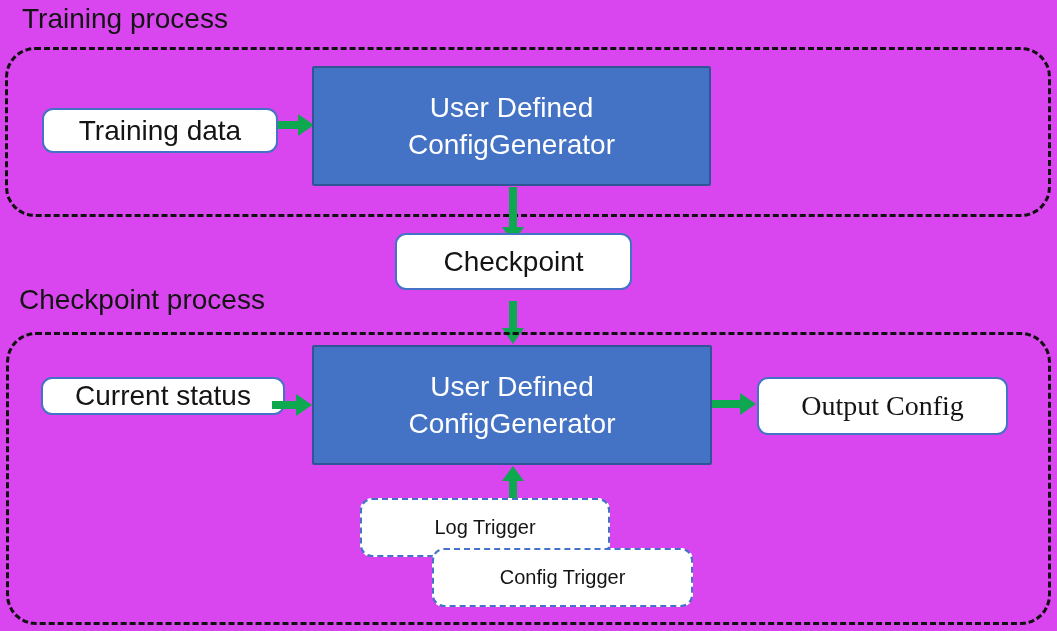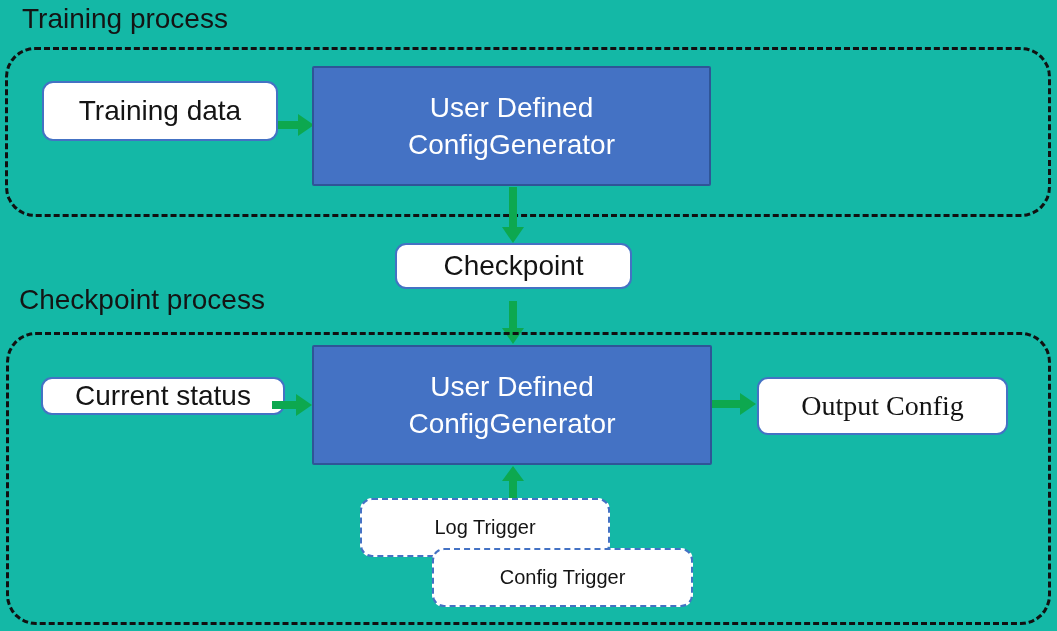--- a/index.html
+++ b/index.html
@@ -5,21 +5,21 @@
   * { margin: 0; padding: 0; box-sizing: border-box; }
   html, body { background: #ffffff; }
   body {
     font-family: "Liberation Sans", sans-serif;
     color: var(--text-dark, #141414);
   }
   .canvas {
     position: relative;
     width: 1057px;
     height: 631px;
-    background: #14b8a6;
+    background: #d946ef;
     overflow: hidden;
   }
   .section-label {
     position: absolute;
     font-size: 28px;
     color: var(--text-dark, #141414);
     white-space: nowrap;
   }
   .dashed-container {
     position: absolute;
@@ -94,38 +94,38 @@
 </style>
 </head>
 <body>
 
 <div class="canvas">
 
   <div class="section-label" style="left:22px; top:3px;">Training process</div>
 
   <div class="dashed-container" style="left:5px; top:47px; width:1046px; height:170px;"></div>
 
-  <div class="light-box" style="left:42px; top:81px; width:236px; height:60px;">Training data</div>
+  <div class="light-box" style="left:42px; top:108px; width:236px; height:45px;">Training data</div>
 
   <div class="arrow arrow-right" style="left:278px; top:114px; width:36px; height:22px;">
     <div class="shaft"></div>
     <div class="head"></div>
   </div>
 
   <div class="blue-box" style="left:312px; top:66px; width:399px; height:120px;">
     <span>User Defined</span>
     <span>ConfigGenerator</span>
   </div>
 
   <div class="arrow arrow-down" style="left:502px; top:187px; width:22px; height:56px;">
     <div class="shaft"></div>
     <div class="head"></div>
   </div>
 
-  <div class="light-box" style="left:395px; top:243px; width:237px; height:46px;">Checkpoint</div>
+  <div class="light-box" style="left:395px; top:233px; width:237px; height:57px;">Checkpoint</div>
 
   <div class="arrow arrow-down" style="left:502px; top:301px; width:22px; height:43px;">
     <div class="shaft"></div>
     <div class="head"></div>
   </div>
 
   <div class="section-label" style="left:19px; top:284px;">Checkpoint process</div>
 
   <div class="dashed-container" style="left:6px; top:332px; width:1045px; height:293px;"></div>
 

